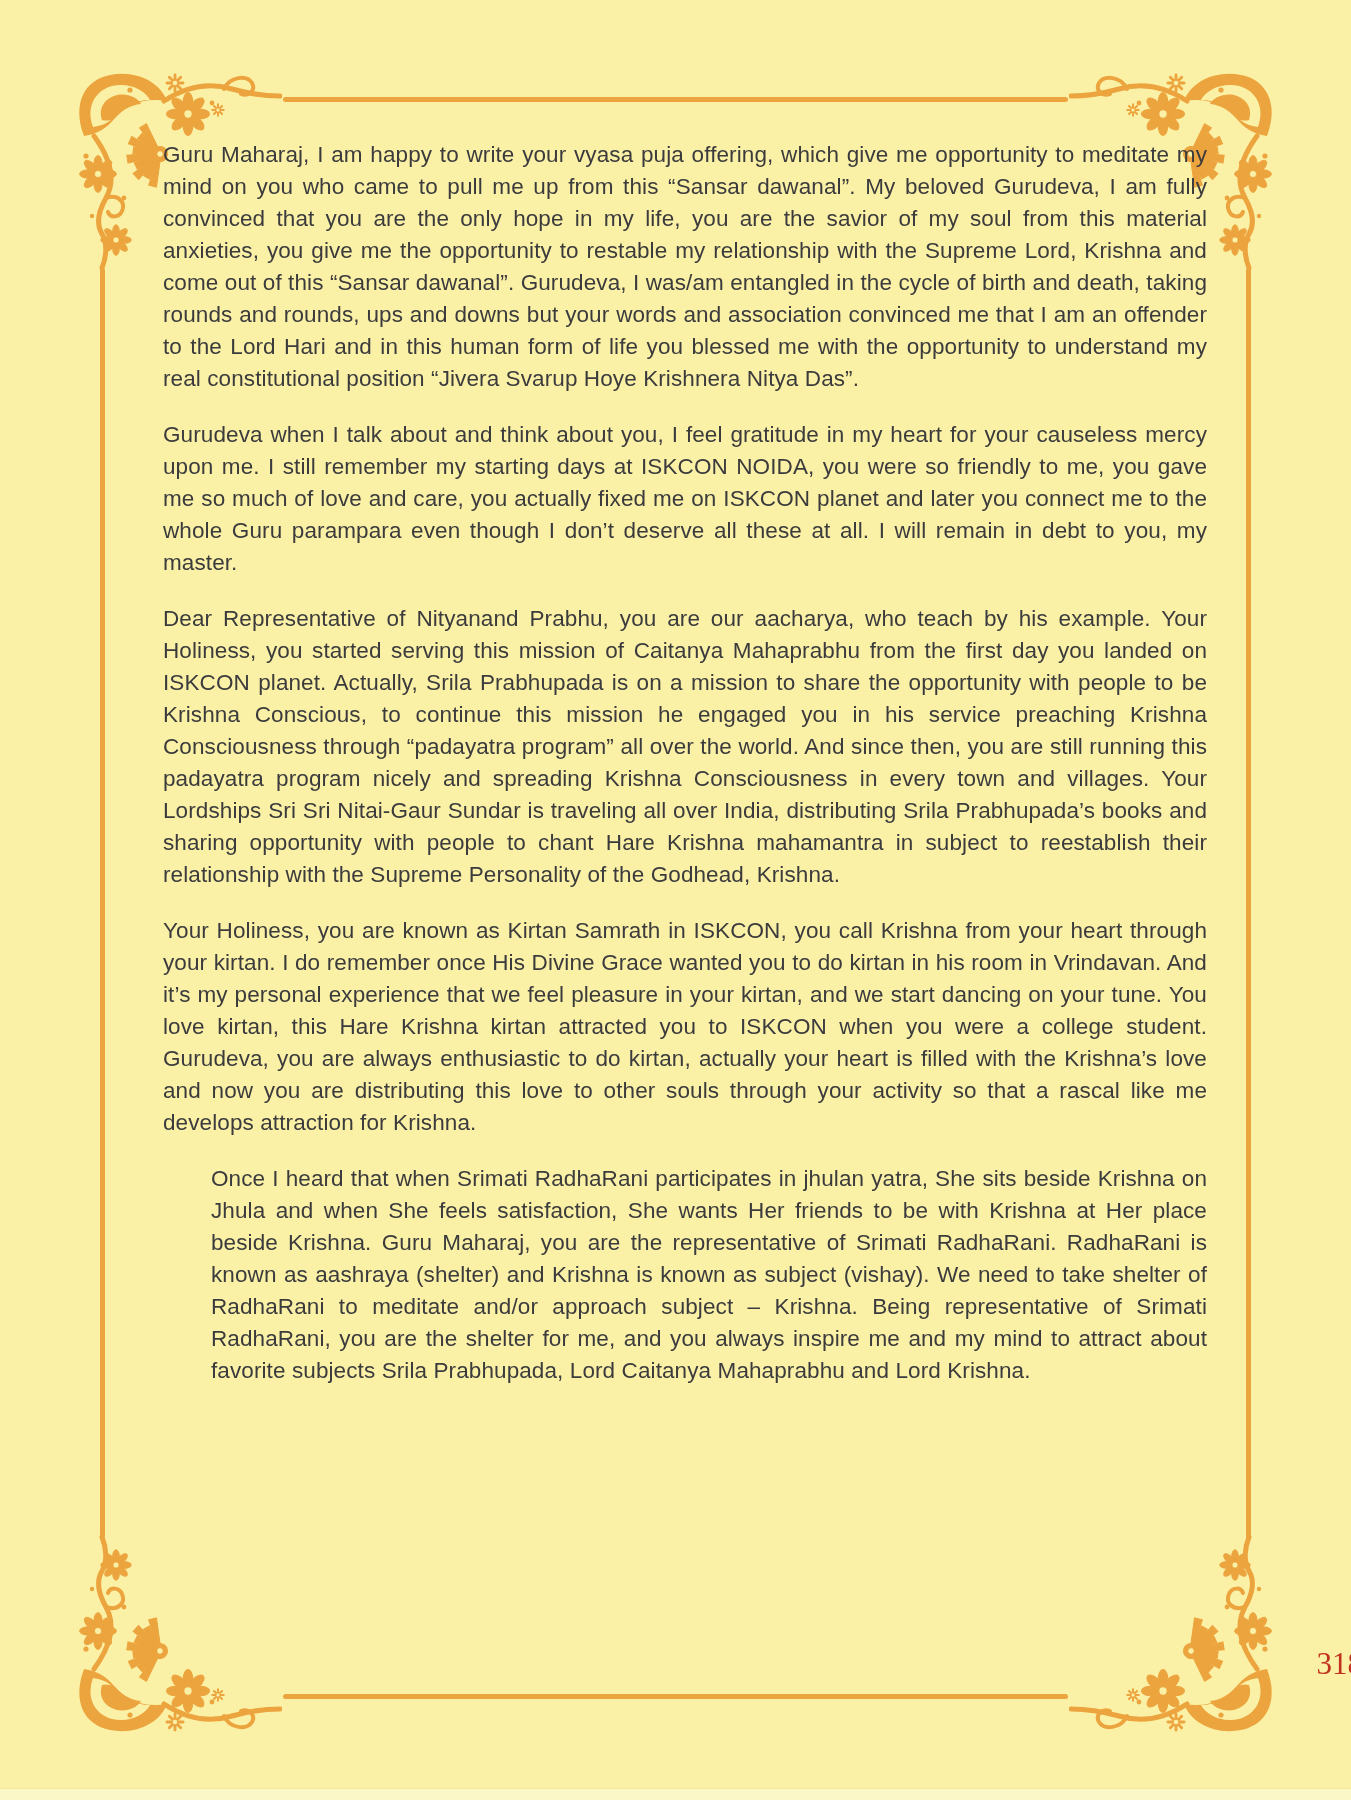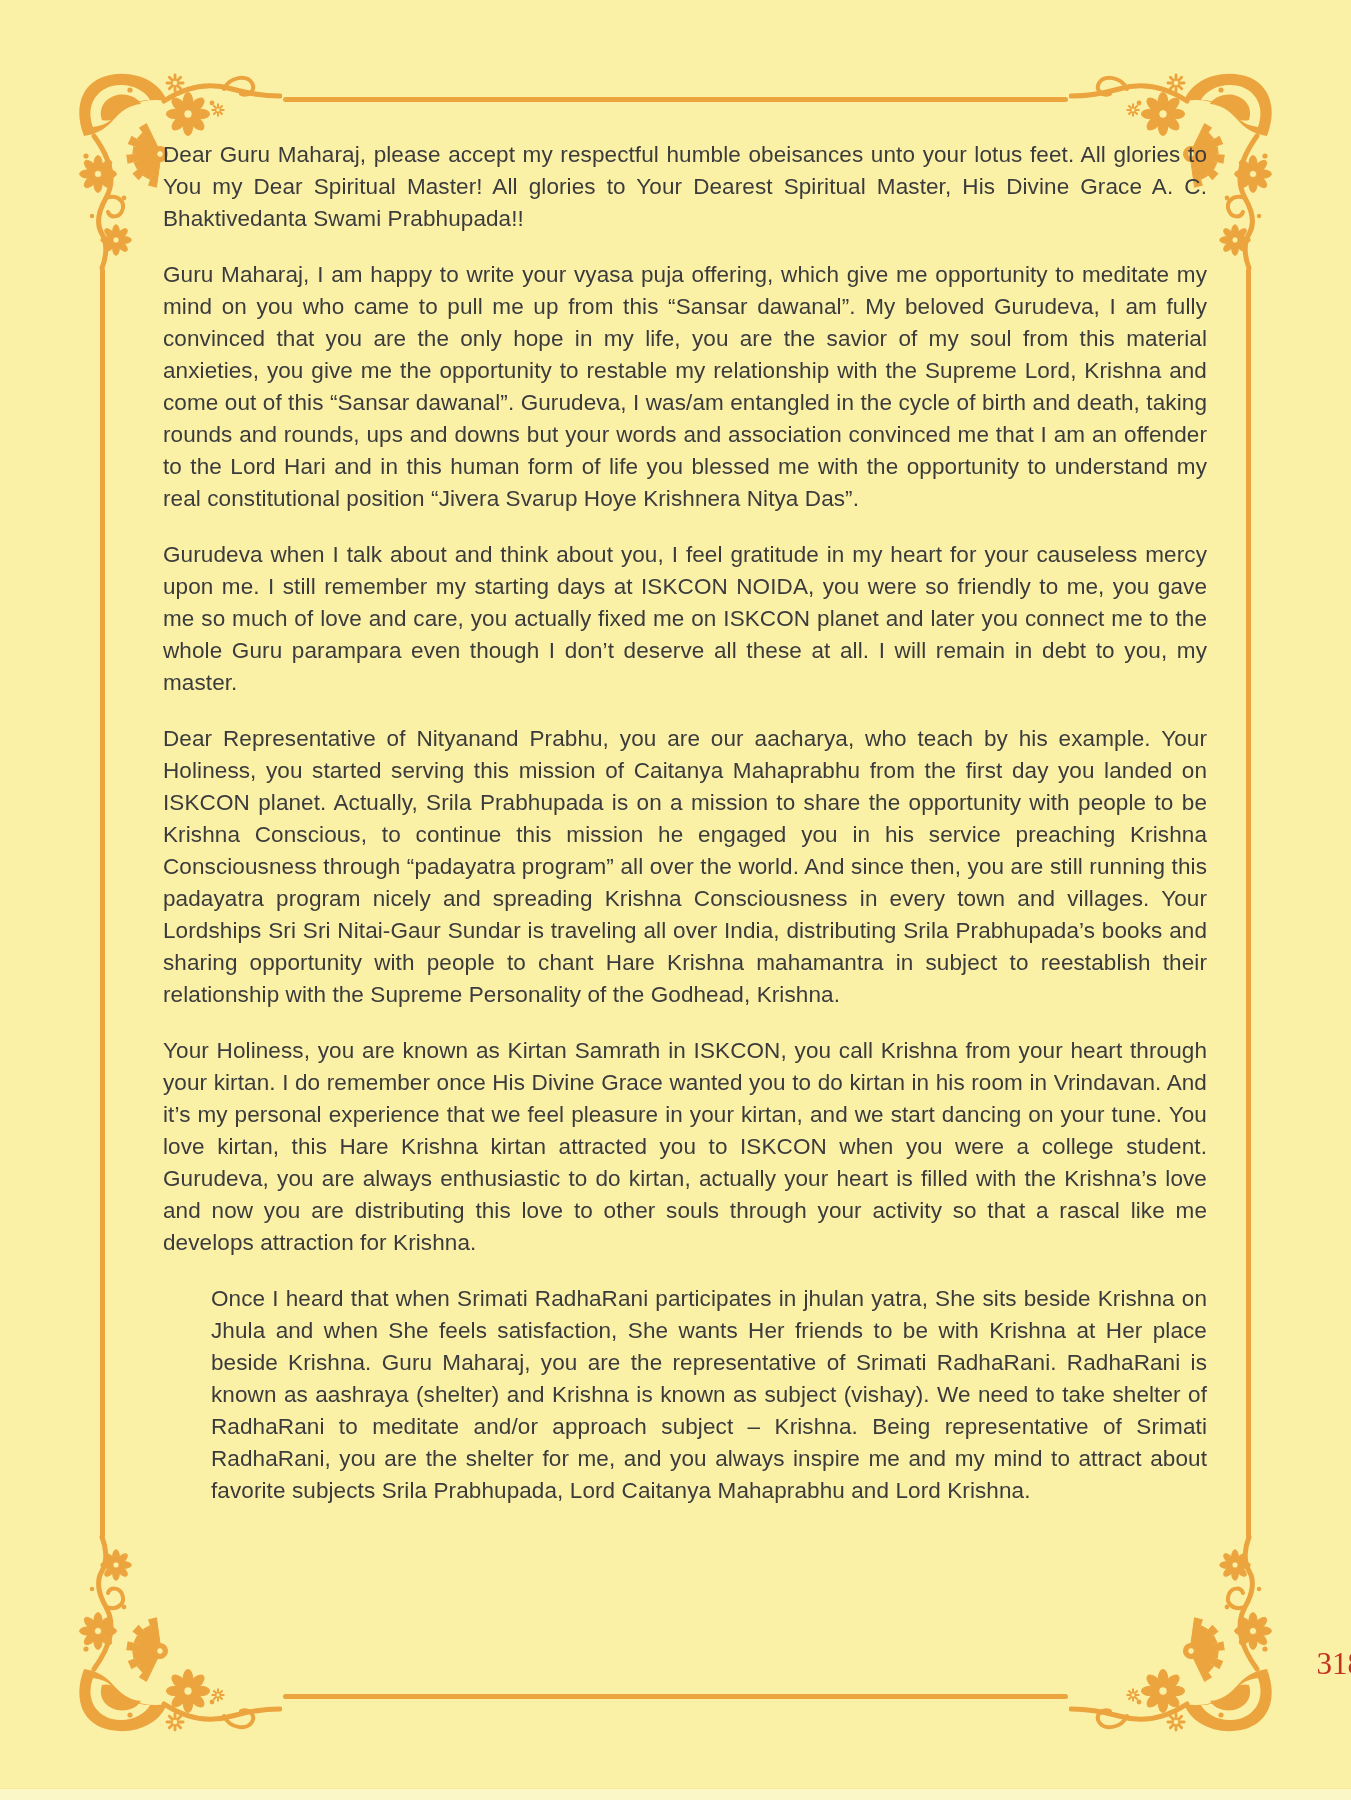--- a/index.html
+++ b/index.html
@@ -149,21 +149,20 @@
   <svg class="corner br" viewBox="0 0 210 210">
       <use href="#corner-orn"></use>
     </svg>
 
   <div class="bline top"></div>
   <div class="bline bottom"></div>
   <div class="bline left"></div>
   <div class="bline right"></div>
 
   <main class="content">
-    <p>Dear Guru Maharaj, please accept my respectful humble obeisances unto your lotus feet. All glories to You my Dear Spiritual Master! All glories to Your Dearest Spiritual Master, His Divine Grace A. C. Bhaktivedanta Swami Prabhupada!!</p>
     <p>Guru Maharaj, I am happy to write your vyasa puja offering, which give me opportunity to meditate my mind on you who came to pull me up from this “Sansar dawanal”. My beloved Gurudeva, I am fully convinced that you are the only hope in my life, you are the savior of my soul from this material anxieties, you give me the opportunity to restable my relationship with the Supreme Lord, Krishna and come out of this “Sansar dawanal”. Gurudeva, I was/am entangled in the cycle of birth and death, taking rounds and rounds, ups and downs but your words and association convinced me that I am an offender to the Lord Hari and in this human form of life you blessed me with the opportunity to understand my real constitutional position “Jivera Svarup Hoye Krishnera Nitya Das”.</p>
     <p>Gurudeva when I talk about and think about you, I feel gratitude in my heart for your causeless mercy upon me. I still remember my starting days at ISKCON NOIDA, you were so friendly to me, you gave me so much of love and care, you actually fixed me on ISKCON planet and later you connect me to the whole Guru parampara even though I don’t deserve all these at all. I will remain in debt to you, my master.</p>
     <p>Dear Representative of Nityanand Prabhu, you are our aacharya, who teach by his example. Your Holiness, you started serving this mission of Caitanya Mahaprabhu from the first day you landed on ISKCON planet. Actually, Srila Prabhupada is on a mission to share the opportunity with people to be Krishna Conscious, to continue this mission he engaged you in his service preaching Krishna Consciousness through “padayatra program” all over the world. And since then, you are still running this padayatra program nicely and spreading Krishna Consciousness in every town and villages. Your Lordships Sri Sri Nitai-Gaur Sundar is traveling all over India, distributing Srila Prabhupada’s books and sharing opportunity with people to chant Hare Krishna mahamantra in subject to reestablish their relationship with the Supreme Personality of the Godhead, Krishna.</p>
     <p>Your Holiness, you are known as Kirtan Samrath in ISKCON, you call Krishna from your heart through your kirtan. I do remember once His Divine Grace wanted you to do kirtan in his room in Vrindavan. And it’s my personal experience that we feel pleasure in your kirtan, and we start dancing on your tune. You love kirtan, this Hare Krishna kirtan attracted you to ISKCON when you were a college student. Gurudeva, you are always enthusiastic to do kirtan, actually your heart is filled with the Krishna’s love and now you are distributing this love to other souls through your activity so that a rascal like me develops attraction for Krishna.</p>
     <p>Once I heard that when Srimati RadhaRani participates in jhulan yatra, She sits beside Krishna on Jhula and when She feels satisfaction, She wants Her friends to be with Krishna at Her place beside Krishna. Guru Maharaj, you are the representative of Srimati RadhaRani. RadhaRani is known as aashraya (shelter) and Krishna is known as subject (vishay). We need to take shelter of RadhaRani to meditate and/or approach subject – Krishna. Being representative of Srimati RadhaRani, you are the shelter for me, and you always inspire me and my mind to attract about favorite subjects Srila Prabhupada, Lord Caitanya Mahaprabhu and Lord Krishna.</p>
   </main>
 
   <div class="page-number">318</div>
 
   <div class="page-edge"></div>

